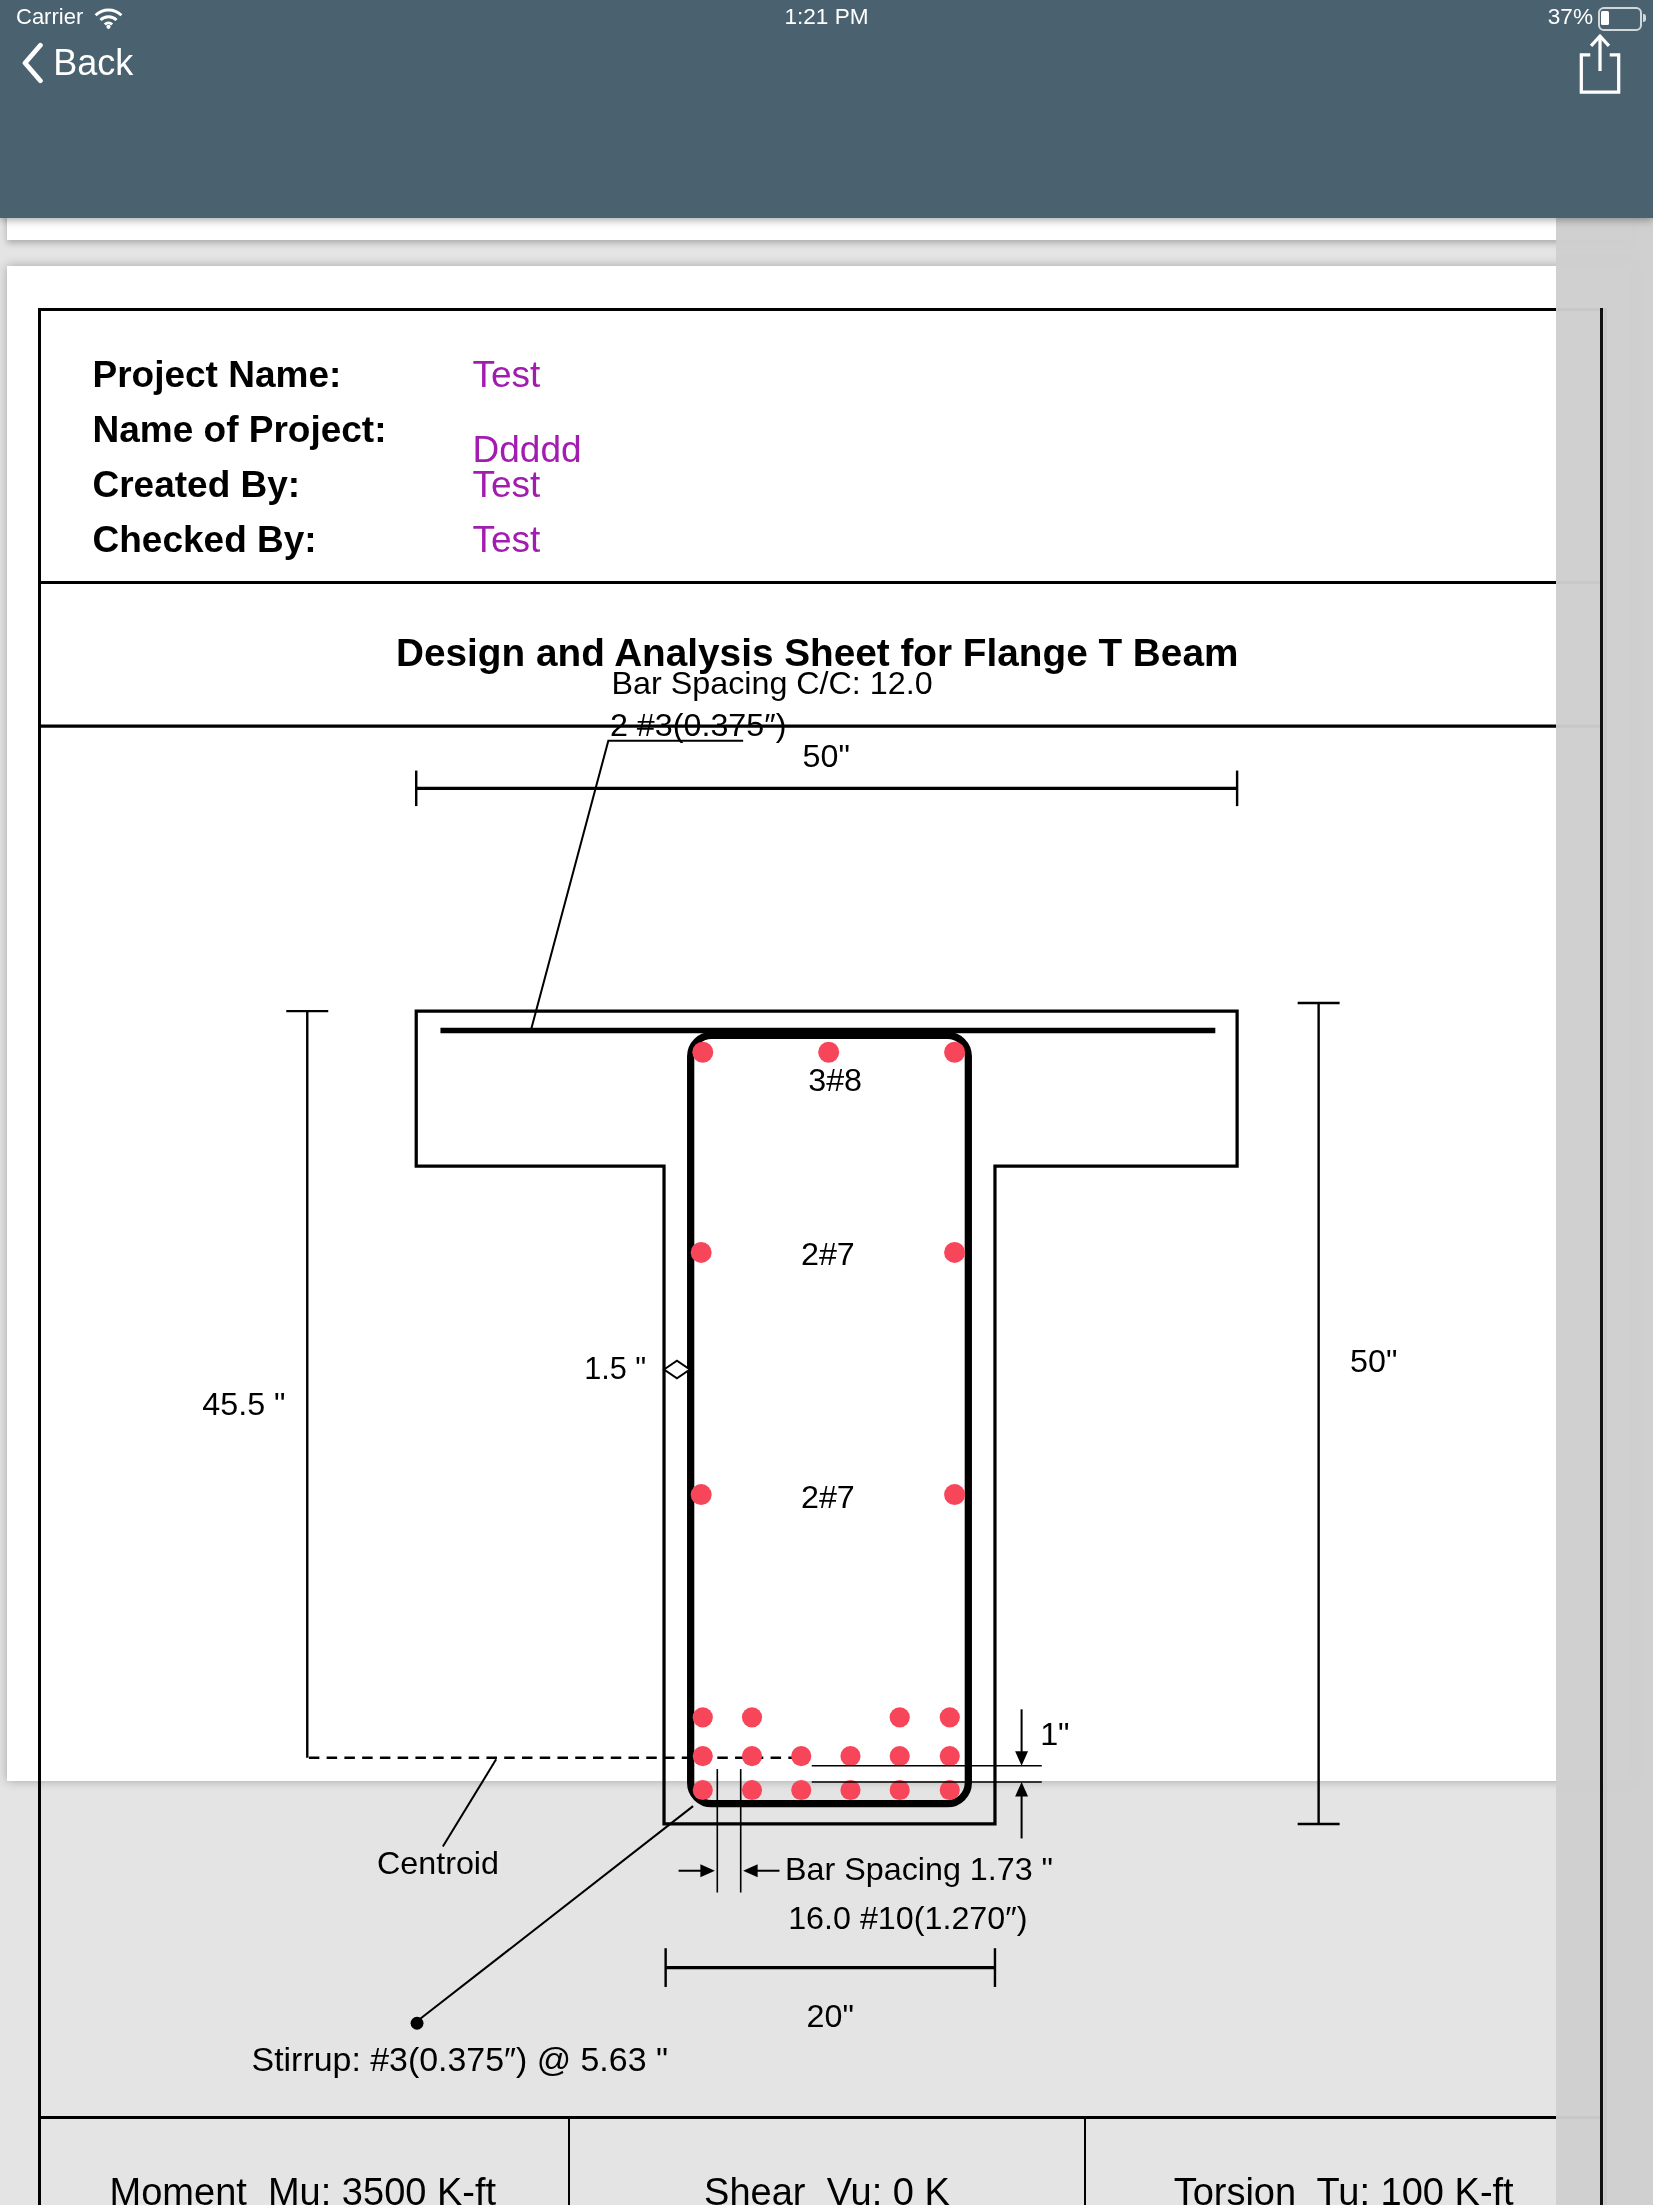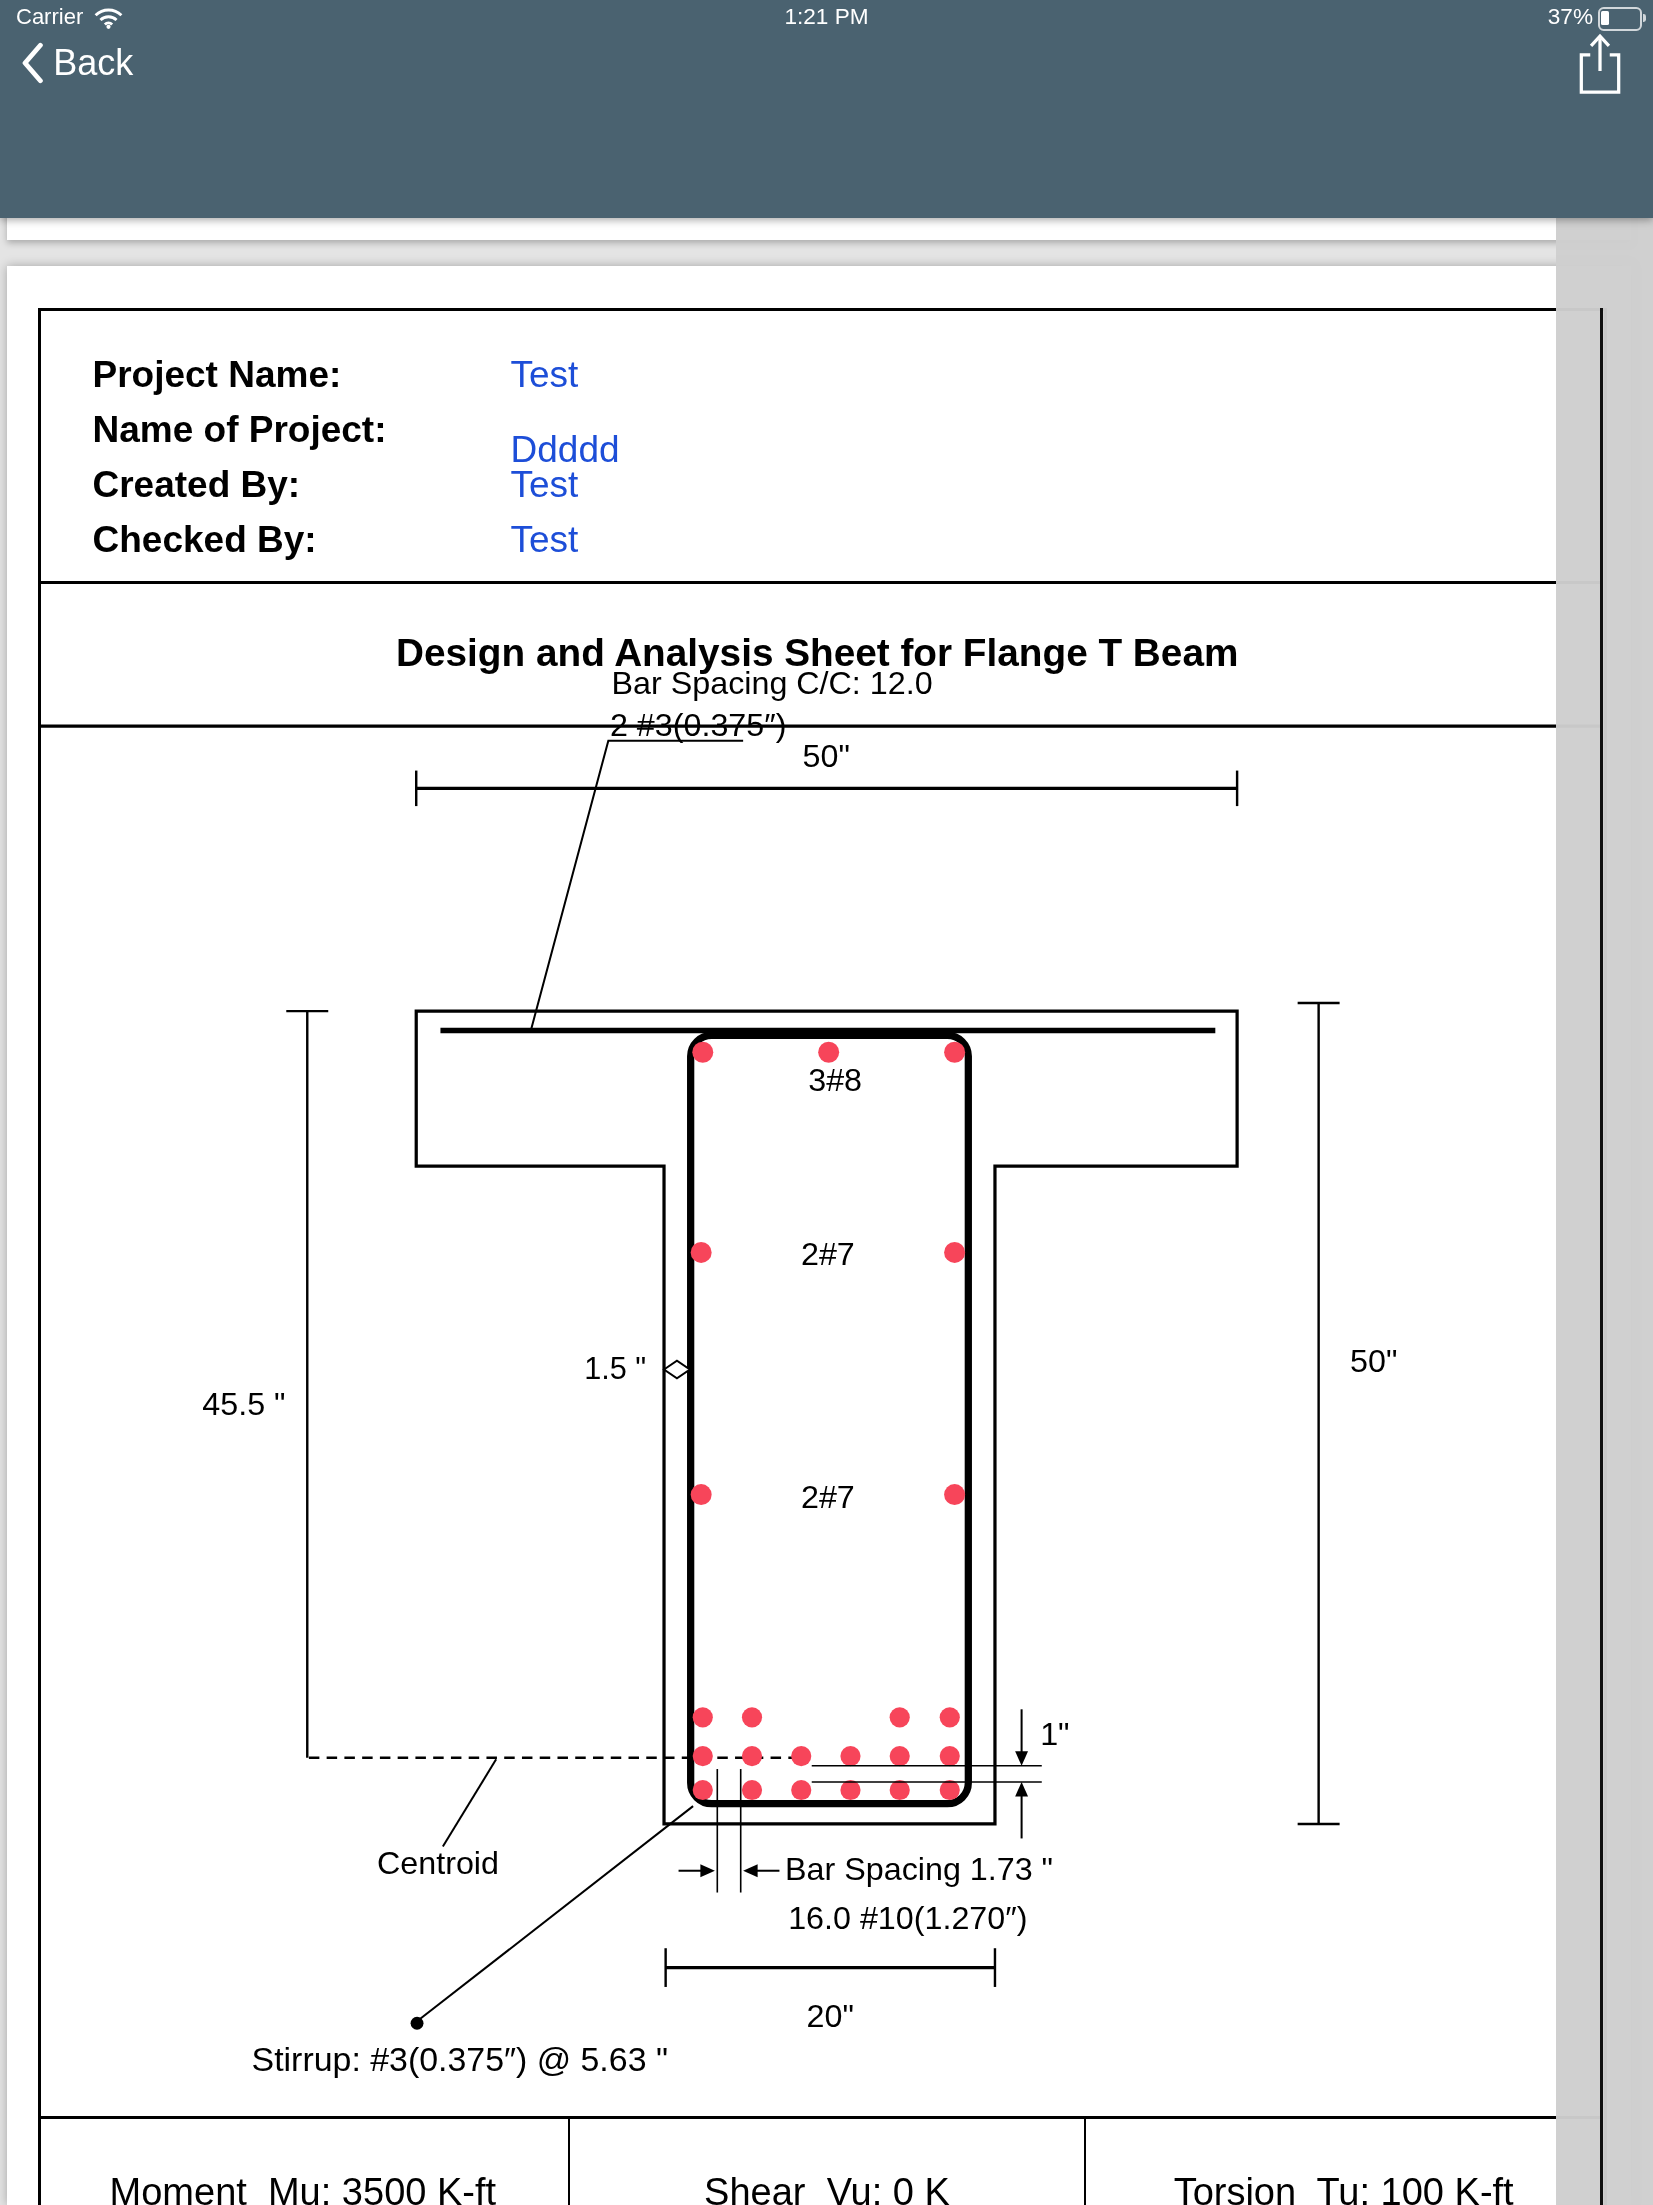--- a/index.html
+++ b/index.html
@@ -25,26 +25,26 @@
   .battery .nub{position:absolute;right:-6.5px;top:4.8px;width:3.2px;height:8px;background:rgba(255,255,255,.75);border-radius:0 2.4px 2.4px 0;}
   .back-btn{position:absolute;left:21px;top:42px;display:flex;align-items:center;cursor:pointer;}
   .back-btn .lbl{font-size:36px;margin-left:9.7px;}
   .share-btn{position:absolute;right:27.4px;top:32px;cursor:pointer;}
   .nav-title{position:absolute;left:24px;top:107px;font-size:55px;font-weight:bold;letter-spacing:-0.8px;}
 
   
   .prev-page{position:absolute;left:6.5px;top:187px;width:1624px;height:53px;background:#fff;z-index:1;
     box-shadow:0 3.2px 6.5px rgba(0,0,0,.25);}
   .stray-mark{position:absolute;left:74px;top:186px;width:5.7px;height:10.5px;background:#1a1a1a;border-radius:45%;z-index:2;}
-  .page{position:absolute;left:6.5px;top:266px;width:1624px;height:1939px;background:#fff;z-index:2;
+  .page{position:absolute;left:6.5px;top:266px;width:1624px;height:1515px;background:#fff;z-index:2;
     box-shadow:0 0 9.7px rgba(0,0,0,.28);}
   .frame{position:absolute;left:31.5px;top:42px;width:1563px;height:1897px;
     border-left:3.2px solid #000;border-top:3.2px solid #000;border-right:3.2px solid #000;}
   .info-label{position:absolute;font-size:37px;font-weight:bold;color:#000;line-height:1;}
-  .info-value{position:absolute;left:504px;font-size:37px;color:#1d4ed8;line-height:1;}
+  .info-value{position:absolute;left:466px;font-size:37px;color:#a21caf;line-height:1;}
   .diagram-svg{position:absolute;left:0;top:0;width:1624px;height:1939px;pointer-events:none;}
   .diagram-svg text{font-family:"Liberation Sans",sans-serif;fill:#000;}
 
   
   .results{position:absolute;left:31.5px;top:1850px;width:1563px;height:89px;
     border-top:3.2px solid #000;display:flex;}
   .results .cell{position:relative;height:89px;overflow:visible;}
   .results .cell .txt{position:absolute;left:0;top:52px;width:100%;text-align:center;
     font-size:38px;color:#000;white-space:pre;}
   .c1{width:530px;border-right:2.4px solid #000;}

